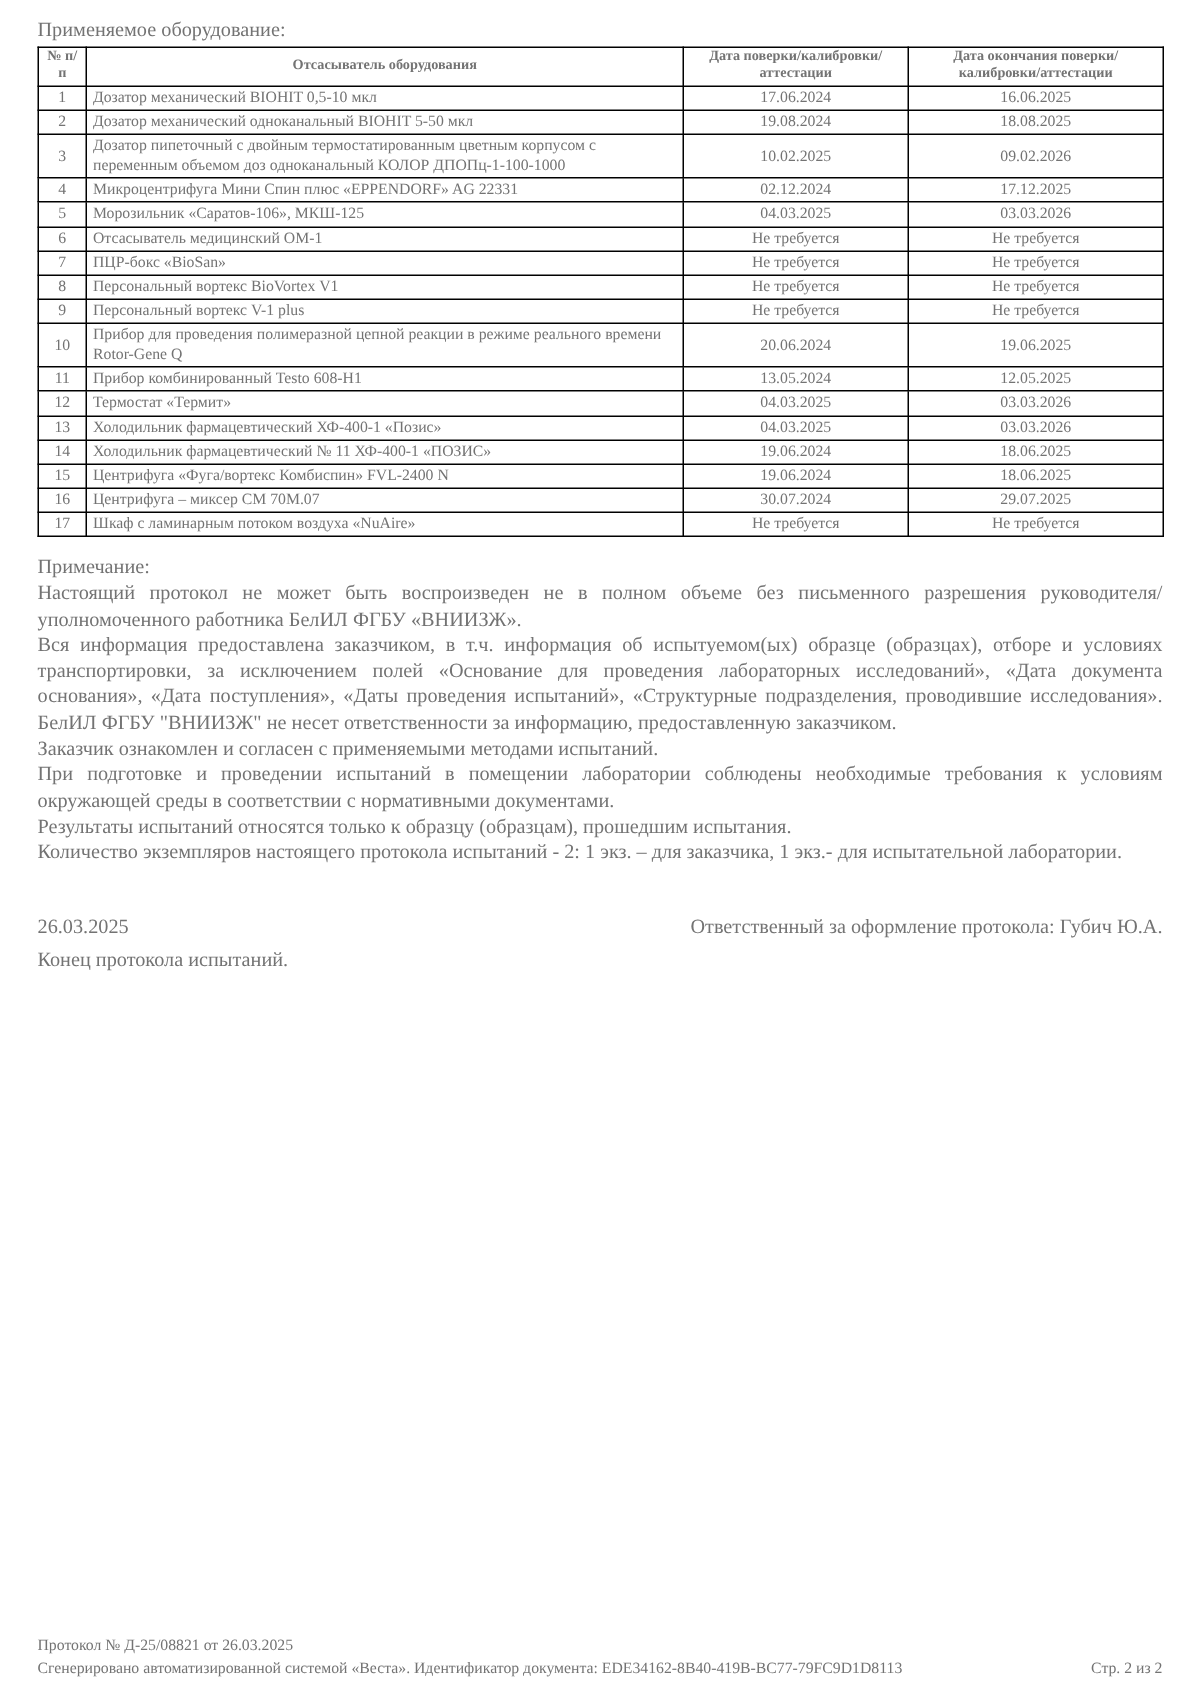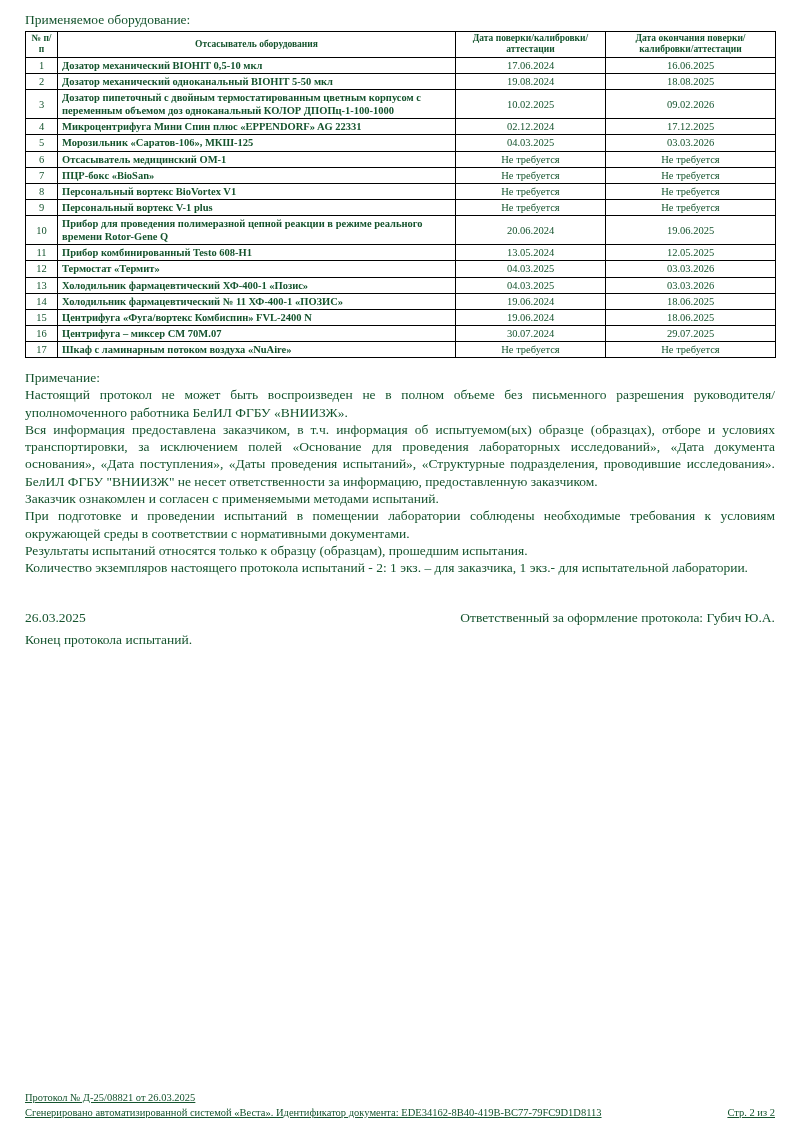--- a/index.html
+++ b/index.html
@@ -1,49 +1,49 @@
 <!DOCTYPE html>
 <html><head>
 <meta charset="utf-8">
 <style>
   * { margin:0; padding:0; box-sizing:border-box; }
   html, body { background:#e8e8e8; }
   .page {
     width:800px; height:1132px; margin:0 auto; background:#ffffff;
-    position:relative; color:#14532d;
+    position:relative; color:#737373;
     font-family:"Liberation Serif", serif;
     padding:12px 25px 0 25px;
   }
   .title { font-size:13.5px; margin-bottom:3px; }
   table.equip { border-collapse:collapse; width:750px; table-layout:fixed; }
   table.equip th, table.equip td { border:1px solid #000; padding:1px 4px; }
   table.equip th {
     font-size:9.5px; font-weight:bold; text-align:center; vertical-align:middle;
     line-height:1.2;
   }
   table.equip td { font-size:10.5px; line-height:1.25; vertical-align:middle; }
   th.h-num  { width:32px; }
   th.h-name { width:398px; }
   th.h-date { width:150px; }
   th.h-date2{ width:170px; }
   td.c-num  { text-align:center; }
-  td.c-name { text-align:left;font-weight:bold; }
+  td.c-name { text-align:left; }
   td.c-date { text-align:center; }
   .notes { margin-top:11px; width:750px; font-size:13.5px; line-height:1.28; }
   .notes .notes-heading { }
   .notes p { text-align:justify; }
   .sign-row {
     margin-top:34px; width:750px; display:flex; justify-content:space-between;
     font-size:13.5px;
     align-items:center;
   }
   .end-line { margin-top:6px; font-size:13.5px; }
   .footer {
     position:absolute; left:25px; right:25px; bottom:12px;
-    font-size:10.5px; line-height:1.45;text-decoration:underline;
+    font-size:10.5px; line-height:1.45;
   }
   .footer-row { display:flex; justify-content:space-between; }
 </style>
 </head>
 <body>
 
 <div class="page">
 
   <div class="title">Применяемое оборудование:</div>
 

